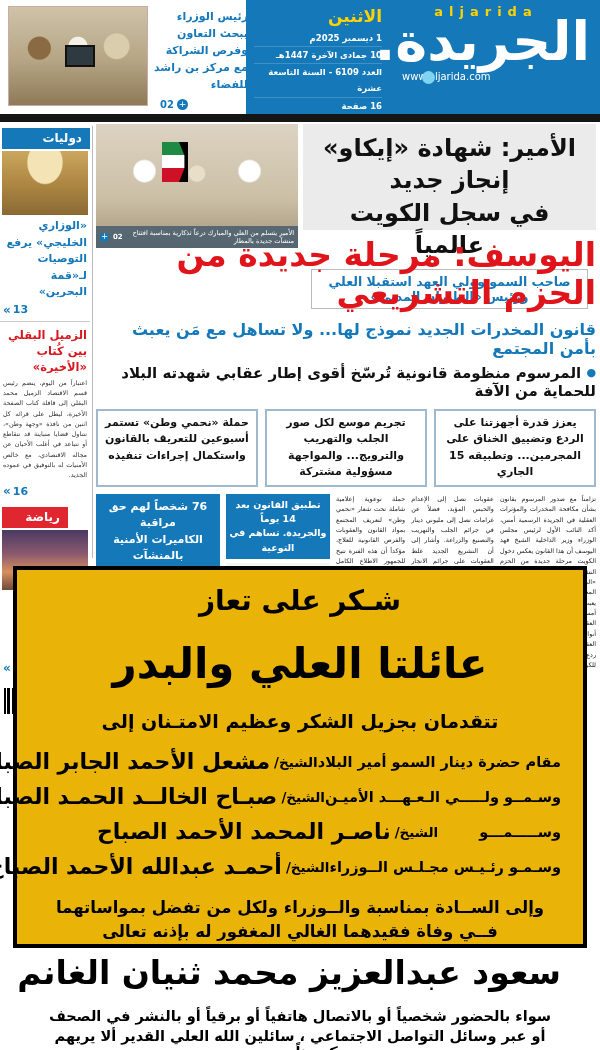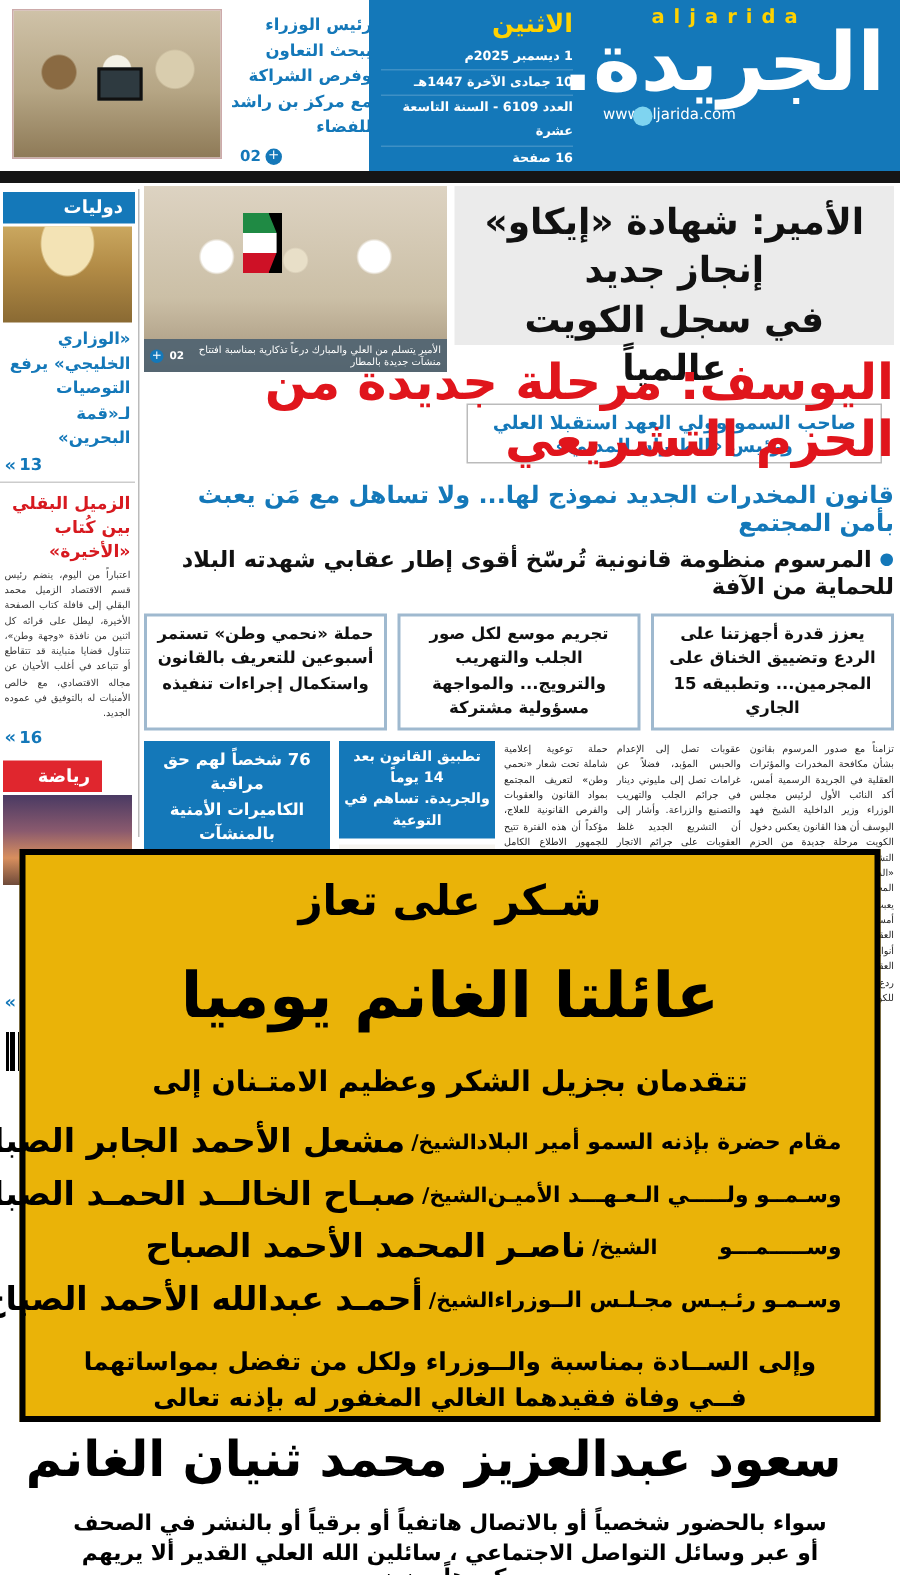--- a/index.html
+++ b/index.html
@@ -253,25 +253,25 @@
           <span class="inline-ref">
             <span>«</span><span>02</span>
           </span>
         </div>
       </div>
     </div>
   </div>
 
   <div class="obit">
     <div class="ob-title">شـكر على تعاز</div>
-    <div class="ob-family">عائلتا الغانم يوميا</div>
+    <div class="ob-family">عائلتا العلي والبدر</div>
     <div class="ob-intro">تتقدمان بجزيل الشكر وعظيم الامتـنان إلى</div>
     <div class="ob-names">
       <div class="ob-row">
-        <span class="ttl">مقام حضرة بإذنه السمو أمير البلاد</span>
+        <span class="ttl">مقام حضرة دينار السمو أمير البلاد</span>
         <span class="nm-wrap">
             <span class="pfx">الشيخ/</span>
             <span class="nm">مشعل الأحمد الجابر الصباح</span>
           </span>
       </div>
       <div class="ob-row">
         <span class="ttl">وسـمــو ولـــــي الـعـهـــد الأميـن</span>
         <span class="nm-wrap">
             <span class="pfx">الشيخ/</span>
             <span class="nm">صبـاح الخالــد الحمـد الصباح</span>

